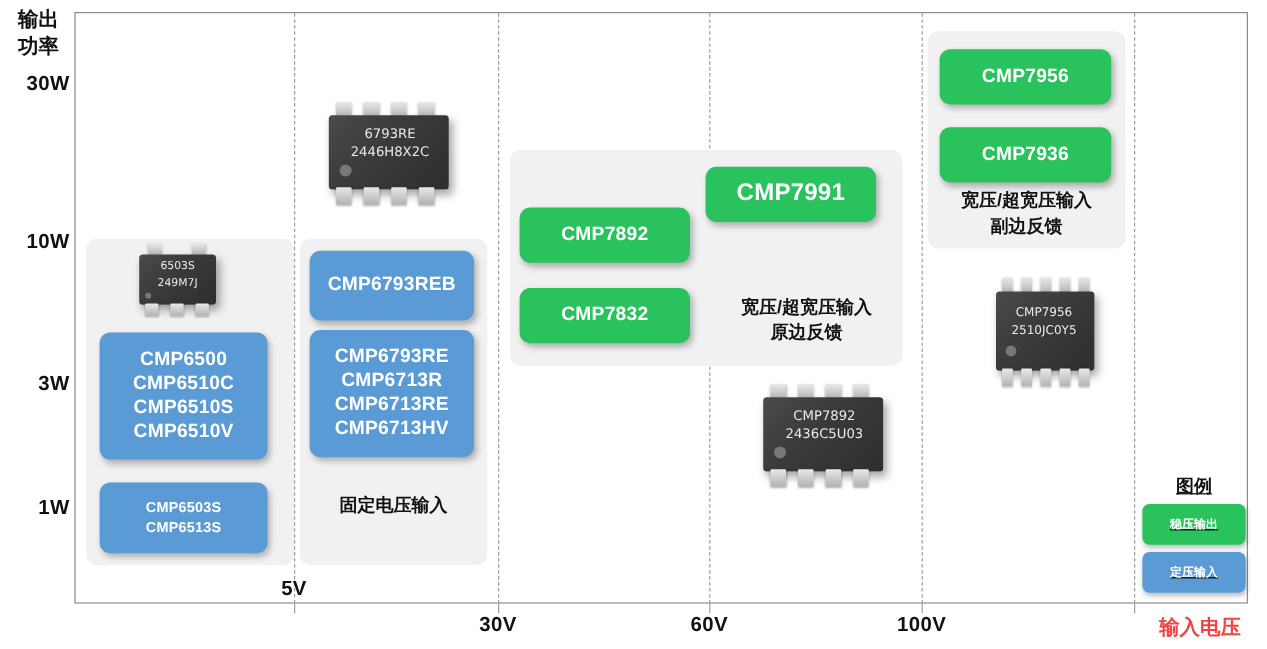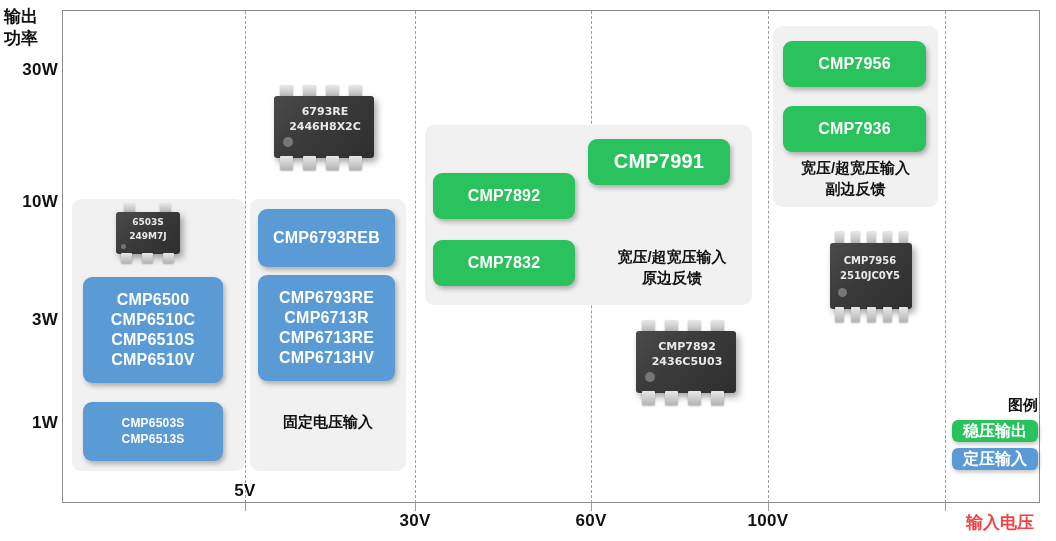--- a/index.html
+++ b/index.html
@@ -41,43 +41,43 @@
     letter-spacing:.2px;white-space:pre-line;
   }
   .pill.blue{background:#5b9bd5;}
   .pill.green{background:#2ac25c;}
 
   
   .caption{position:absolute;text-align:center;font-weight:bold;font-size:15px;
            color:#111;line-height:1.42;white-space:pre-line;}
 
   
-  #legend{position:absolute;left:952px;top:396px;width:86px;text-align:right;}
+  #legend{position:absolute;left:952px;top:396px;width:86px;text-align:center;text-decoration:underline;}
   #legend-title{font-weight:bold;font-size:15px;color:#111;margin-bottom:5px;}
-  .legend-chip{height:22px;border-radius:6px;display:flex;align-items:center;
-     justify-content:center;color:#fff;font-weight:bold;font-size:16px;
+  .legend-chip{height:34px;border-radius:6px;display:flex;align-items:center;
+     justify-content:center;color:#fff;font-weight:bold;font-size:10px;
      margin-bottom:6px;box-shadow:1px 2px 4px rgba(0,0,0,.25);}
   .legend-chip.green{background:#2ac25c;}
   .legend-chip.blue{background:#5b9bd5;}
 
   
   .ic{position:absolute;}
   .ic .body{position:absolute;left:0;right:0;
      background:linear-gradient(135deg,#4a4a4a 0%,#3a3a3a 45%,#2e2e2e 100%);
      border-radius:3px;box-shadow:3px 4px 7px rgba(0,0,0,.35);}
   .ic .mark{position:absolute;left:0;right:0;text-align:center;color:#e9e9e9;
-     font-family:"DejaVu Sans",sans-serif;font-weight:bold;}
+     font-family:"DejaVu Sans",sans-serif;font-weight:normal;}
   .ic .dot{position:absolute;border-radius:50%;background:#777;}
   .ic .pin{position:absolute;background:linear-gradient(180deg,#e8e8e8,#b4b4b4);
      border-radius:1px;box-shadow:0 1px 2px rgba(0,0,0,.3);}
 </style>
 </head>
 <body>
 
-<div id="axis-title-y" style="white-space:pre-line;">输出
+<div id="axis-title-y" style="white-space:pre-line;text-align:center;">输出
 功率</div>
 <div id="axis-title-x">输入电压</div>
 
 <div class="ylabel" style="top:60px;left:2px;">30W</div>
 <div class="ylabel" style="top:192px;left:2px;">10W</div>
 <div class="ylabel" style="top:310px;left:2px;">3W</div>
 <div class="ylabel" style="top:413px;left:2px;">1W</div>
 
 <div id="plot-frame"></div>
 

